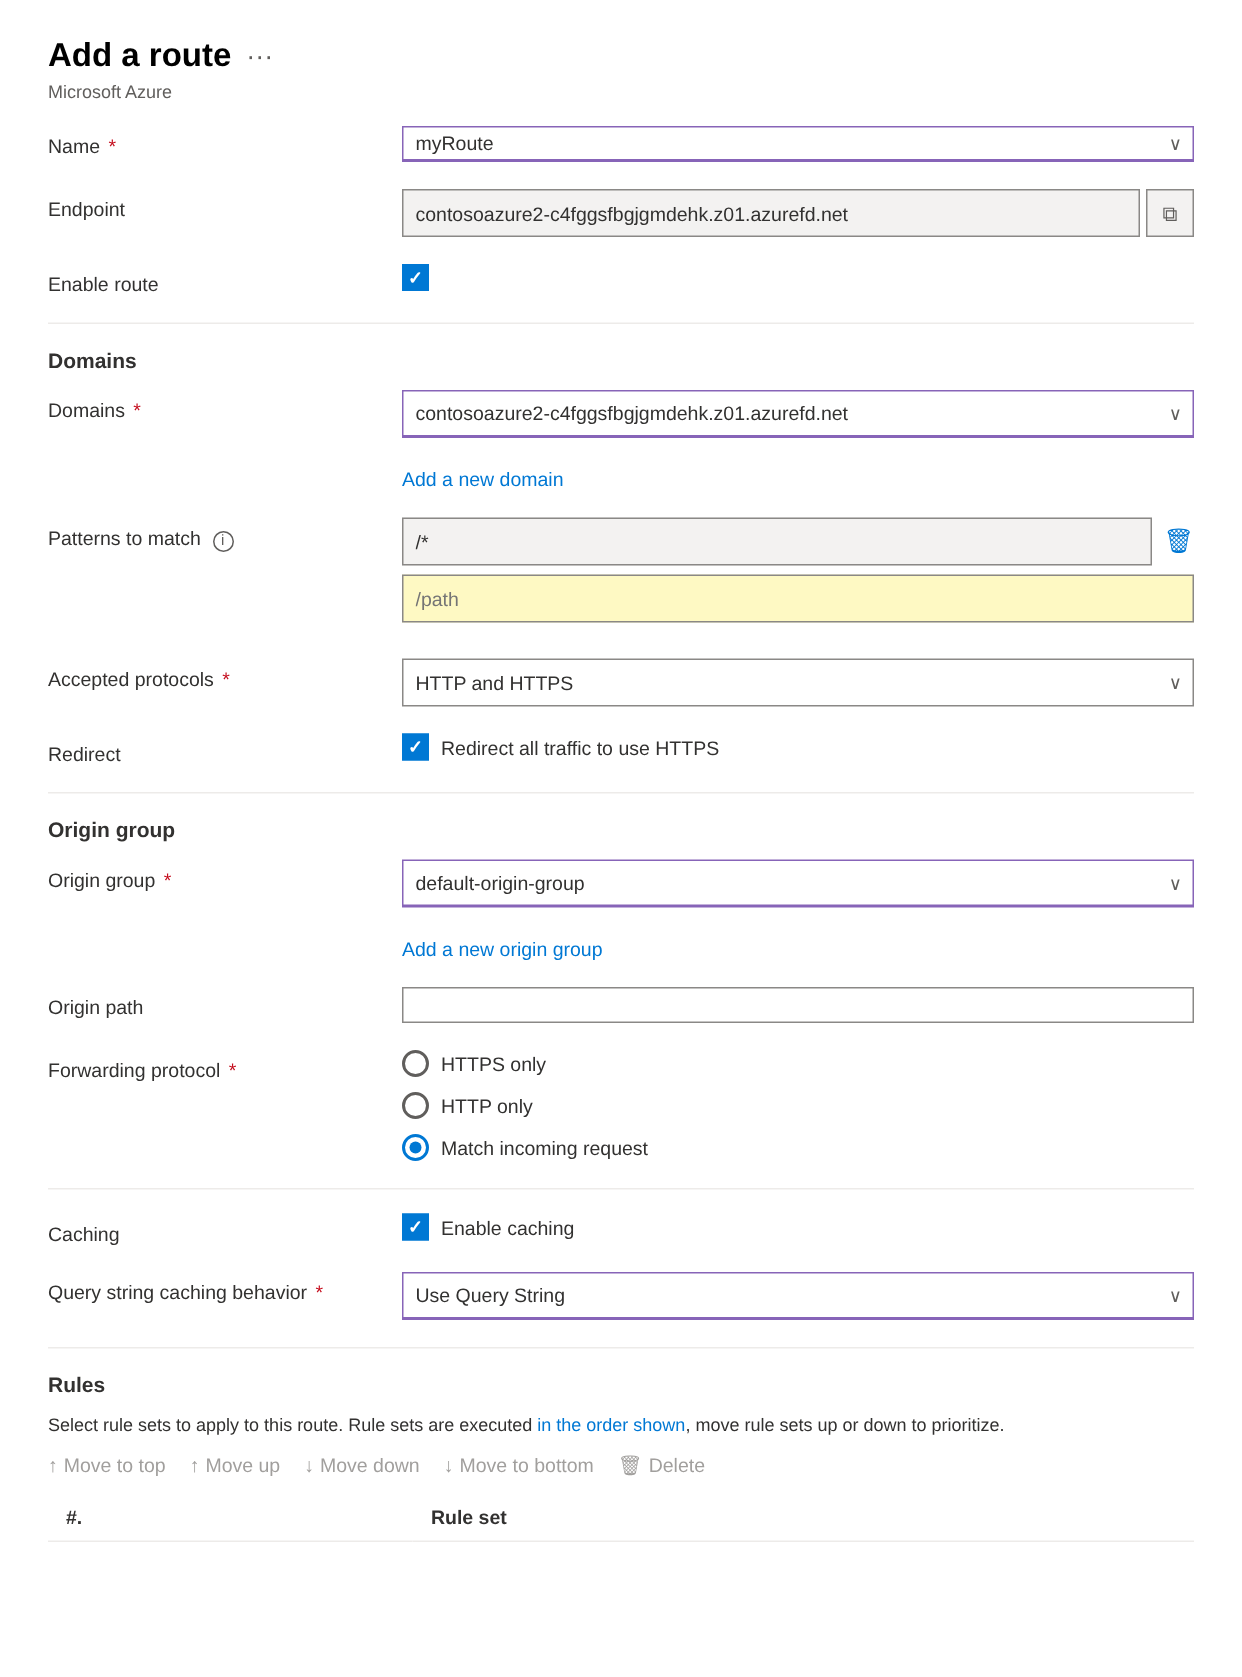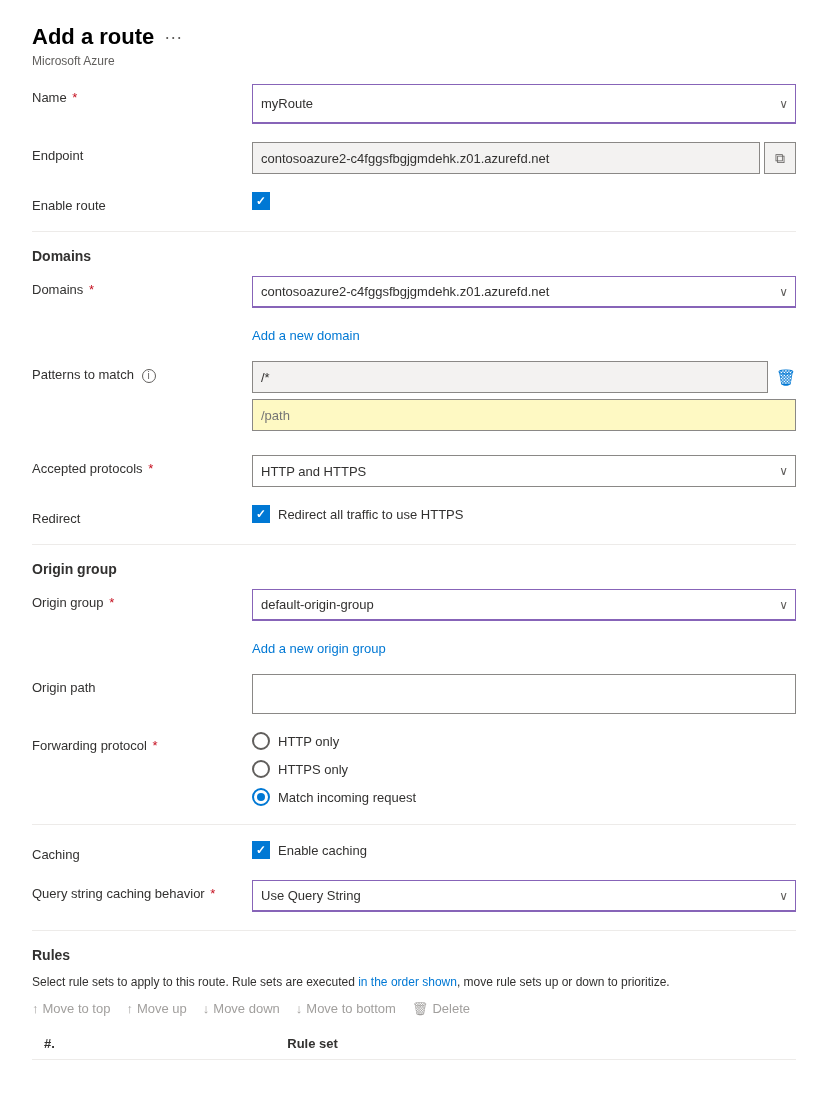--- a/index.html
+++ b/index.html
@@ -41,21 +41,21 @@
       margin-bottom: 24px;
     }
     .description a {
       color: #0078d4;
       text-decoration: none;
     }
     .form-row {
       display: flex;
       align-items: flex-start;
       margin-bottom: 18px;
-      gap: 0;
+      gap: 16px;
     }
     .form-label {
       width: 220px;
       min-width: 220px;
       font-size: 13px;
       color: #323130;
       padding-top: 6px;
     }
     .form-label .required {
       color: #c50f1f;
@@ -72,21 +72,21 @@
       font-size: 10px;
       color: #605e5c;
       margin-left: 4px;
       cursor: help;
     }
     .form-control {
       flex: 1;
     }
     .input-field {
       width: 100%;
-      height: 40px;
+      height: 24px;
       border: 1px solid #8a8886;
       padding: 4px 8px;
       font-size: 13px;
       color: #323130;
       outline: none;
       background: #fff;
     }
     .input-field.active-border {
       border-color: #8764b8;
       border-bottom-width: 2px;
@@ -426,25 +426,25 @@
   </div>
 
   <div class="form-row">
     <div class="form-label">
       <span>Forwarding protocol</span><span class="required"> *</span>
     </div>
     <div class="form-control">
       <div class="radio-group">
         <div class="radio-item">
           <div class="radio-circle"></div>
-          <span class="radio-label">HTTP only</span>
+          <span class="radio-label">HTTPS only</span>
         </div>
         <div class="radio-item">
           <div class="radio-circle"></div>
-          <span class="radio-label">HTTPS only</span>
+          <span class="radio-label">HTTP only</span>
         </div>
         <div class="radio-item">
           <div class="radio-circle selected"></div>
           <span class="radio-label">Match incoming request</span>
         </div>
       </div>
     </div>
   </div>
 
   <hr class="divider">

